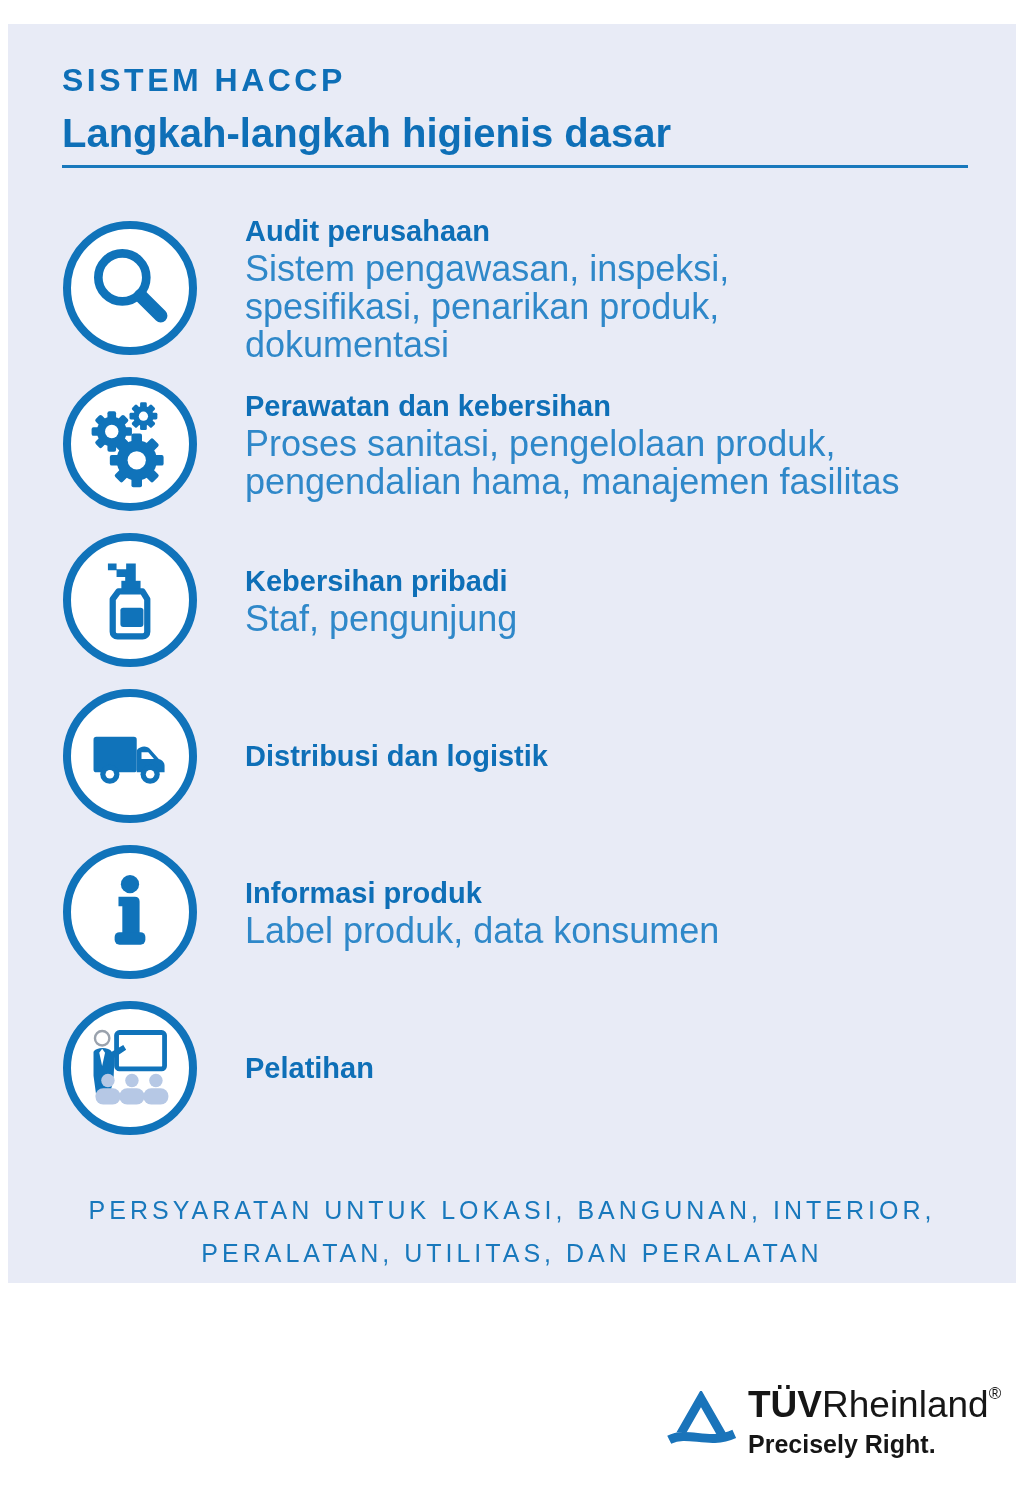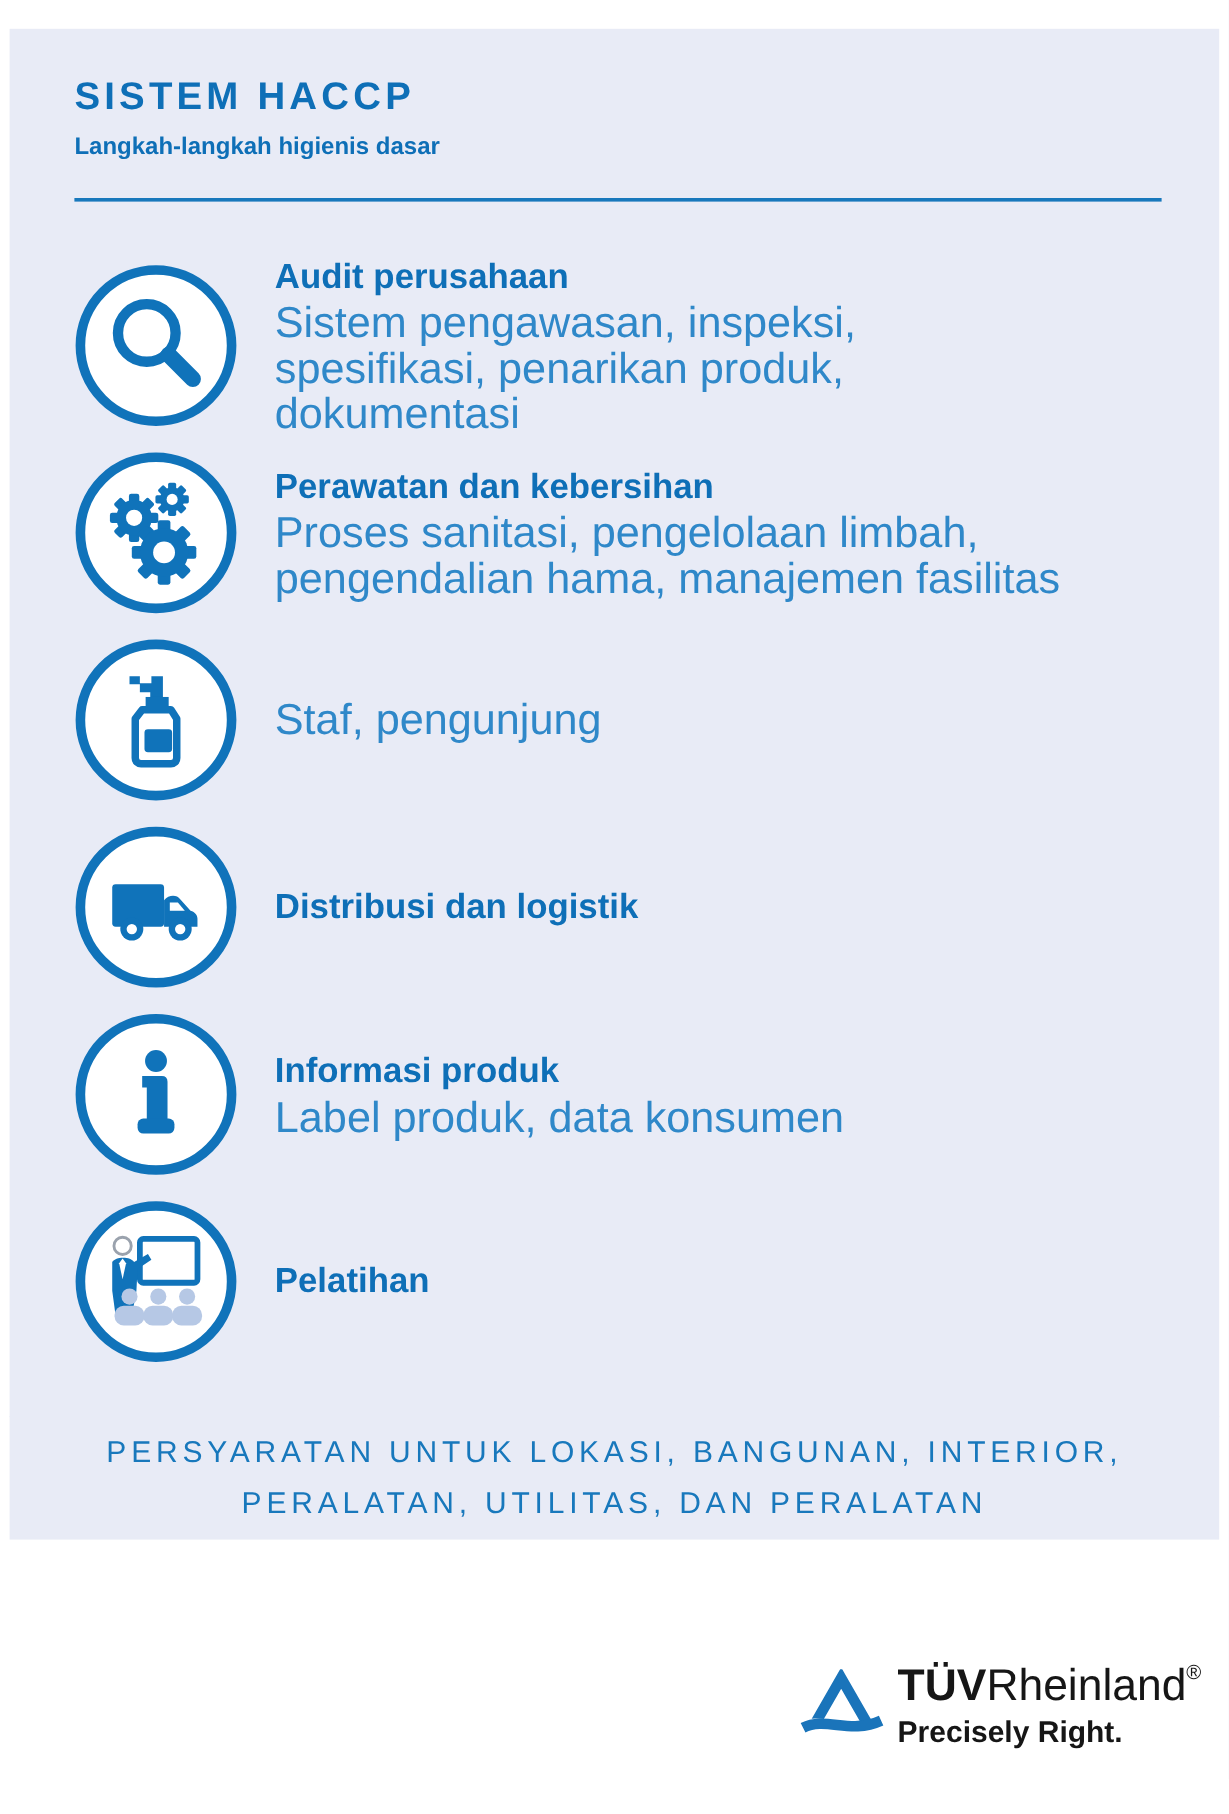--- a/index.html
+++ b/index.html
@@ -28,21 +28,21 @@
   }
   .header{ padding:38px 0 0 54px; }
   .header .title{
     color:var(--title_blue);
     font-size:32px;
     font-weight:bold;
     letter-spacing:3.5px;
   }
   .header .subtitle{
     color:var(--title_blue);
-    font-size:20px;
+    font-size:40px;
     font-weight:bold;
     margin-top:12px;
   }
   .rule{
     position:absolute;
     left:54px; top:141px;
     width:906px; height:3px;
     background:var(--band_blue);
   }
   .rows{ position:absolute; left:0; top:186px; width:100%; }
@@ -57,21 +57,21 @@
     margin-left:55px;
     background:#ffffff;
     border:8px solid var(--blue);
     border-radius:50%;
     display:flex;
     align-items:center;
     justify-content:center;
   }
   .icon-circle svg{ width:96px; height:96px; display:block; }
   .row-text{
-    margin-left:32px;
+    margin-left:48px;
     width:660px;
   }
   .row-title{
     color:var(--title_blue);
     font-size:29px;
     font-weight:bold;
     line-height:38px;
   }
   .row-desc{
     color:var(--desc_blue);
@@ -171,34 +171,35 @@
             <rect x="-28" y="-5.5" width="56" height="11" rx="2" transform="rotate(45)"></rect>
             <rect x="-28" y="-5.5" width="56" height="11" rx="2" transform="rotate(90)"></rect>
             <rect x="-28" y="-5.5" width="56" height="11" rx="2" transform="rotate(135)"></rect>
             <circle r="21"></circle>
             <circle r="9.5" fill="#ffffff"></circle>
           </g>
         </svg>
       </div>
       <div class="row-text">
         <div class="row-title">Perawatan dan kebersihan</div>
-        <div class="row-desc">Proses sanitasi, pengelolaan limbah, pengendalian hama, manajemen fasilitas</div>
+        <div class="row-desc">Proses sanitasi, pengelolaan produk, pengendalian hama, manajemen fasilitas</div>
       </div>
     </div>
 
     <div class="row">
       <div class="icon-circle">
         <svg viewBox="0 0 100 100" aria-hidden="true">
           <path class="fill-blue" d="M27,12 h9 v6 h10 v-6 h10 v9 h-10 v0 h10 v16 h-11 v-11 h-9 v-7 h-9 z"></path>
           <rect class="fill-blue" x="41" y="30" width="20" height="10"></rect>
           <path d="M38,41 H63 L68,49 V83 C68,86 66,88 63,88 H37 C34,88 32,86 32,83 V49 Z" fill="#ffffff" stroke="#1073ba" stroke-width="6.5" stroke-linejoin="round"></path>
           <rect class="fill-blue" x="40" y="58" width="24" height="20" rx="3"></rect>
         </svg>
       </div>
       <div class="row-text">
+        <div class="row-title">Kebersihan pribadi</div>
         <div class="row-desc">Staf, pengunjung</div>
       </div>
     </div>
 
     <div class="row">
       <div class="icon-circle">
         <svg viewBox="0 0 100 100" aria-hidden="true">
           <rect class="fill-blue" x="12" y="30" width="45" height="37" rx="3"></rect>
           <path class="fill-blue" d="M57,44 C61,39 68,39 71,43 L80,53 C84,54 86,57 86,60 V67 H57 Z"></path>
           <path d="M62,46 L69,46 L75,53 L62,53 Z" fill="#ffffff"></path>

